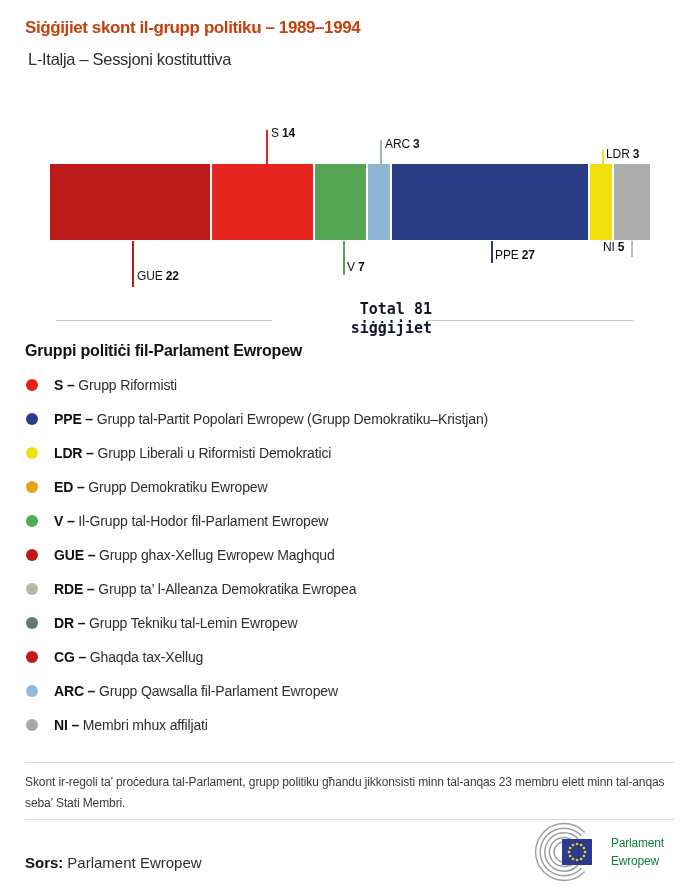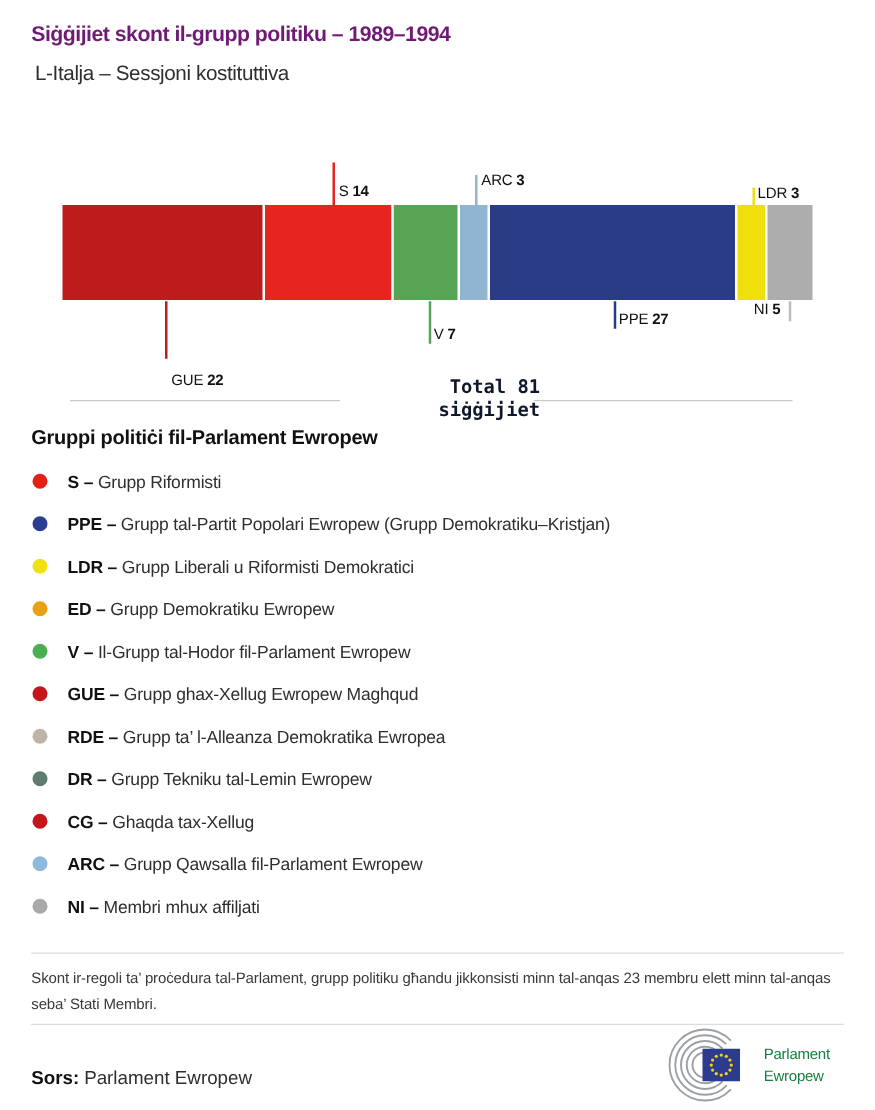--- a/index.html
+++ b/index.html
@@ -2,21 +2,21 @@
 <html><head>
 <meta charset="utf-8">
 <style>
   html,body{margin:0;padding:0;background:#fff;}
   .canvas{
     position:relative;width:700px;height:888px;background:#ffffff;
     font-family:"Liberation Sans","DejaVu Sans",sans-serif;color:#111;
     overflow:hidden;
   }
   .abs{position:absolute;}
-  .page-title{left:25px;top:18px;font-size:17px;font-weight:700;letter-spacing:-0.4px;color:#701a75;}
+  .page-title{left:25px;top:18px;font-size:17px;font-weight:700;letter-spacing:-0.4px;color:#c2410c;}
   .page-subtitle{left:28px;top:50px;font-size:16.5px;font-weight:400;letter-spacing:-0.3px;color:#2e2e2e;}
 
   
   .bar{left:50px;top:164px;width:600px;height:76px;display:flex;column-gap:2px;}
   .bar-seg{height:100%;flex-basis:0;}
   .callout-line{position:absolute;width:2px;}
   .callout-label{position:absolute;font-size:12px;letter-spacing:-0.1px;color:#111;white-space:nowrap;}
   .callout-label b{font-weight:700;margin-left:3px;}
 
   .total-line{height:1px;background:#c9c9c9;top:320px;}
@@ -56,23 +56,23 @@
       <div class="bar-seg" style="flex-grow: 22; background: rgb(190, 28, 28);"></div>
       <div class="bar-seg" style="flex-grow: 14; background: rgb(230, 36, 32);"></div>
       <div class="bar-seg" style="flex-grow: 7; background: rgb(85, 165, 85);"></div>
       <div class="bar-seg" style="flex-grow: 3; background: rgb(143, 181, 210);"></div>
       <div class="bar-seg" style="flex-grow: 27; background: rgb(42, 60, 133);"></div>
       <div class="bar-seg" style="flex-grow: 3; background: rgb(239, 223, 12);"></div>
       <div class="bar-seg" style="flex-grow: 5; background: rgb(173, 173, 173);"></div>
     </div>
   <div id="callouts">
       <div class="callout-line" style="left: 132px; top: 241px; height: 46px; background: rgb(190, 28, 28);"></div>
-      <div class="callout-label" style="left: 137px; top: 269px; margin-top: 28px;"><span>GUE</span><b>22</b></div>
+      <div class="callout-label" style="left: 137px; top: 269px;"><span>GUE</span><b>22</b></div>
       <div class="callout-line" style="left: 266px; top: 130px; height: 34px; background: rgb(230, 36, 32);"></div>
-      <div class="callout-label" style="left: 271px; top: 126px; margin-top: 20px;"><span>S</span><b>14</b></div>
+      <div class="callout-label" style="left: 271px; top: 126px;"><span>S</span><b>14</b></div>
       <div class="callout-line" style="left: 343px; top: 241px; height: 34px; background: rgb(85, 165, 85);"></div>
       <div class="callout-label" style="left: 347px; top: 260px;"><span>V</span><b>7</b></div>
       <div class="callout-line" style="left: 380px; top: 140px; height: 24px; background: rgb(143, 181, 210);"></div>
       <div class="callout-label" style="left: 385px; top: 137px;"><span>ARC</span><b>3</b></div>
       <div class="callout-line" style="left: 491px; top: 241px; height: 22px; background: rgb(42, 60, 133);"></div>
       <div class="callout-label" style="left: 495px; top: 248px; text-align: right;"><span>PPE</span><b>27</b></div>
       <div class="callout-line" style="left: 602px; top: 150px; height: 14px; background: rgb(239, 223, 12);"></div>
       <div class="callout-label" style="left: 606px; top: 147px;"><span>LDR</span><b>3</b></div>
       <div class="callout-line" style="left: 631px; top: 241px; height: 16px; background: rgb(189, 189, 189);"></div>
       <div class="callout-label" style="left: 603px; top: 240px;"><span>NI</span><b>5</b></div>

